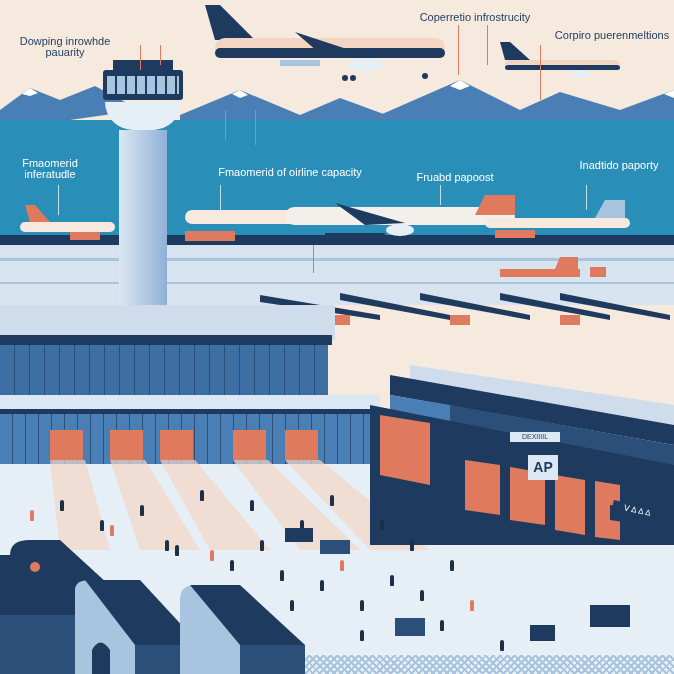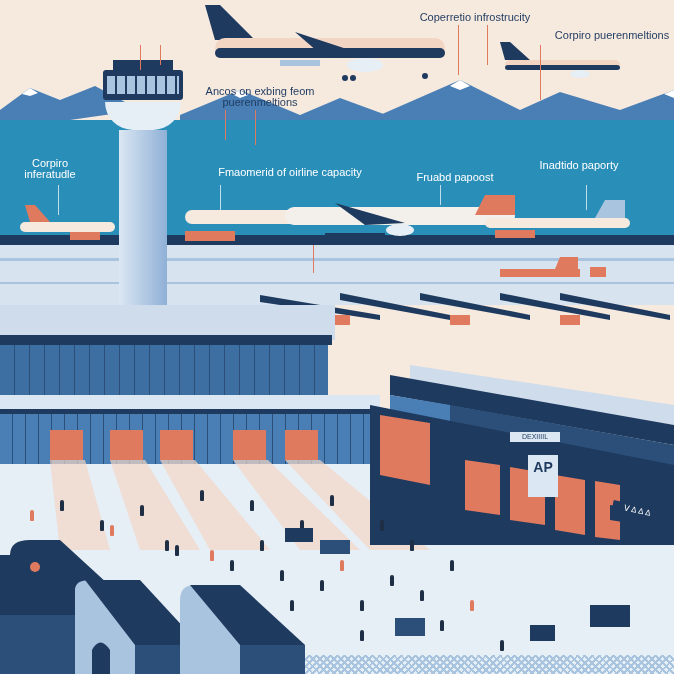--- a/index.html
+++ b/index.html
@@ -129,21 +129,21 @@
     <polygon points="20,50 80,60 80,100 20,90" fill="#4a7fb5"></polygon>
     <polygon points="80,60 304,100 304,140 80,100" fill="#2b4f78"></polygon>
     <polygon points="0,60 304,120 304,200 0,200" fill="#1e3a5f"></polygon>
     <polygon points="10,70 60,78 60,140 10,130" fill="#e07a5f"></polygon>
     <polygon points="95,115 130,120 130,170 95,165" fill="#e07a5f"></polygon>
     <polygon points="140,122 175,128 175,180 140,175" fill="#e07a5f"></polygon>
     <polygon points="185,130 215,135 215,190 185,185" fill="#e07a5f"></polygon>
     <polygon points="225,136 250,140 250,195 225,192" fill="#e07a5f"></polygon>
     <polygon points="240,160 304,170 304,185 240,175" fill="#1e3a5f"></polygon>
   </svg>
-  <div class="abs" style="left:528px;top:455px;width:30px;height:42px;background:#dbe7f3;color:#1e3a5f;font-size:14px;font-weight:bold;text-align:center;line-height:25px;">AP</div>
+  <div class="abs" style="left:528px;top:455px;width:30px;height:25px;background:#dbe7f3;color:#1e3a5f;font-size:14px;font-weight:bold;text-align:center;line-height:25px;">AP</div>
   <div class="abs" style="left:510px;top:432px;width:50px;height:10px;background:#dbe7f3;color:#1e3a5f;font-size:7px;text-align:center;line-height:10px;">DEXIIIIL</div>
   <div class="abs" style="left:612px;top:505px;width:50px;height:12px;background:#1e3a5f;color:#ffffff;font-size:8px;text-align:center;line-height:12px;transform:rotate(12deg);">ᐯ ∆ ∆ ∆</div>
 
   <svg class="abs" style="left:0;top:535px" width="310" height="139" viewBox="0 0 310 139">
     <path d="M10,20 Q10,5 30,5 L60,5 L120,60 L120,139 L0,139 L0,20 Z" fill="#1e3a5f"></path>
     <rect x="0" y="80" width="75" height="59" fill="#2b4f78"></rect>
     <path d="M75,55 Q75,45 90,45 L110,45 L190,110 L190,139 L75,139 Z" fill="#a9c4de"></path>
     <path d="M85,45 L140,45 L200,110 L135,110 Z" fill="#1e3a5f"></path>
     <rect x="135" y="110" width="60" height="29" fill="#2b4f78"></rect>
     <path d="M92,139 L92,115 Q100,100 110,115 L110,139 Z" fill="#1e3a5f"></path>
@@ -196,21 +196,21 @@
   <div class="tick" style="left:487px;top:25px;height:40px;"></div>
   <div class="tick" style="left:540px;top:45px;height:55px;"></div>
   <div class="tick" style="left:225px;top:110px;height:30px;"></div>
   <div class="tick" style="left:255px;top:110px;height:35px;"></div>
   <div class="tick" style="left:313px;top:245px;height:28px;"></div>
   <div class="tick white" style="left:58px;top:185px;height:30px;"></div>
   <div class="tick white" style="left:220px;top:185px;height:25px;"></div>
   <div class="tick white" style="left:440px;top:185px;height:20px;"></div>
   <div class="tick white" style="left:586px;top:185px;height:25px;"></div>
 
+  <div class="label" style="left:5px;top:36px;width:120px;">Dowping inrowhde pauarity</div>
   <div class="label" style="left:400px;top:12px;width:150px;">Coperretio infrostrucity</div>
   <div class="label" style="left:550px;top:30px;width:124px;">Corpiro puerenmeltions</div>
-  <div class="label" style="left:195px;top:86px;width:130px;">Ancos on exbing feom puerenmeltions</div>
-  <div class="label white" style="left:10px;top:158px;width:80px;">Corpiro inferatudle</div>
+  <div class="label white" style="left:10px;top:158px;width:80px;">Fmaomerid inferatudle</div>
   <div class="label white" style="left:200px;top:167px;width:180px;">Fmaomerid of oirline capacity</div>
   <div class="label white" style="left:405px;top:172px;width:100px;">Fruabd papoost</div>
-  <div class="label white" style="left:524px;top:160px;width:110px;">Inadtido paporty</div>
+  <div class="label white" style="left:564px;top:160px;width:110px;">Inadtido paporty</div>
 
 </div>
 
 </body></html>

